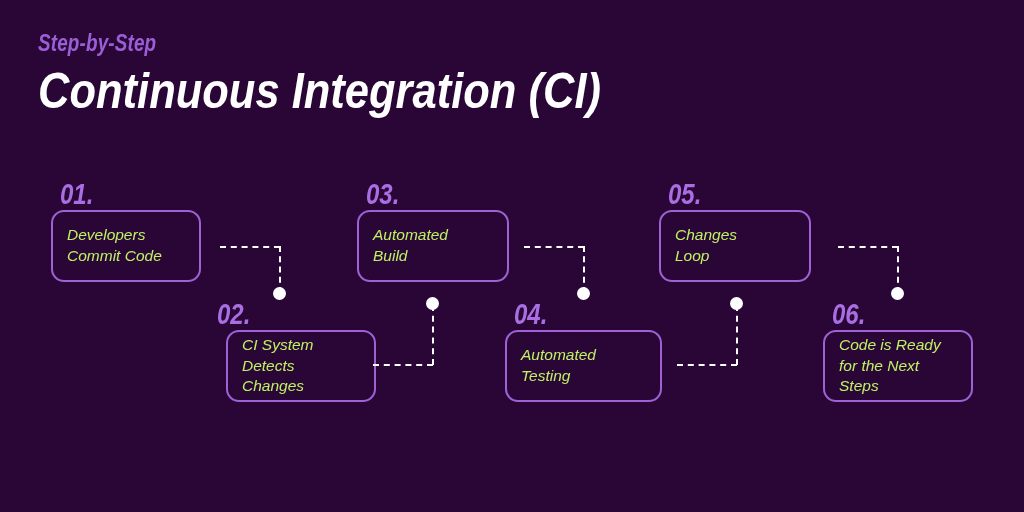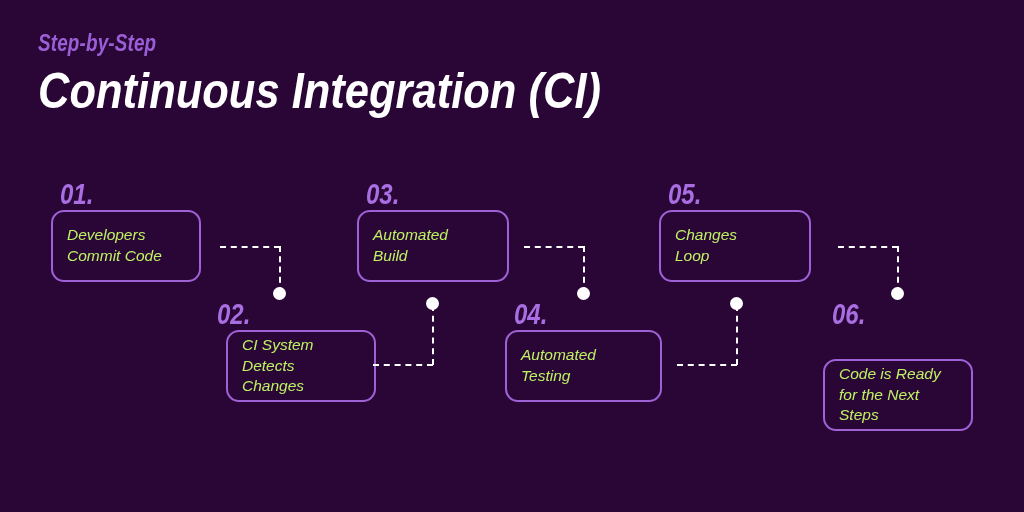--- a/index.html
+++ b/index.html
@@ -146,21 +146,21 @@
   <div class="step">
     <div class="step-num" style="left: 668px; top: 179px;">05.</div>
     <div class="card" style="left: 659px; top: 210px; width: 152px; height: 72px;">
       <div class="card-label">Changes
 Loop</div>
     </div>
   </div>
 
   <div class="step">
     <div class="step-num" style="left: 832px; top: 299px;">06.</div>
-    <div class="card" style="left: 823px; top: 330px; width: 150px; height: 72px; margin-top: 29px;">
+    <div class="card" style="left: 823px; top: 330px; width: 150px; height: 72px;">
       <div class="card-label">Code is Ready
 for the Next
 Steps</div>
     </div>
   </div>
 
   <div class="connector">
     <div class="conn-h" style="left:220px; top:246px; width:60px;"></div>
     <div class="conn-v" style="left:279px; top:246px; height:47px;"></div>
     <div class="conn-dot" style="left:273px; top:287px;"></div>

